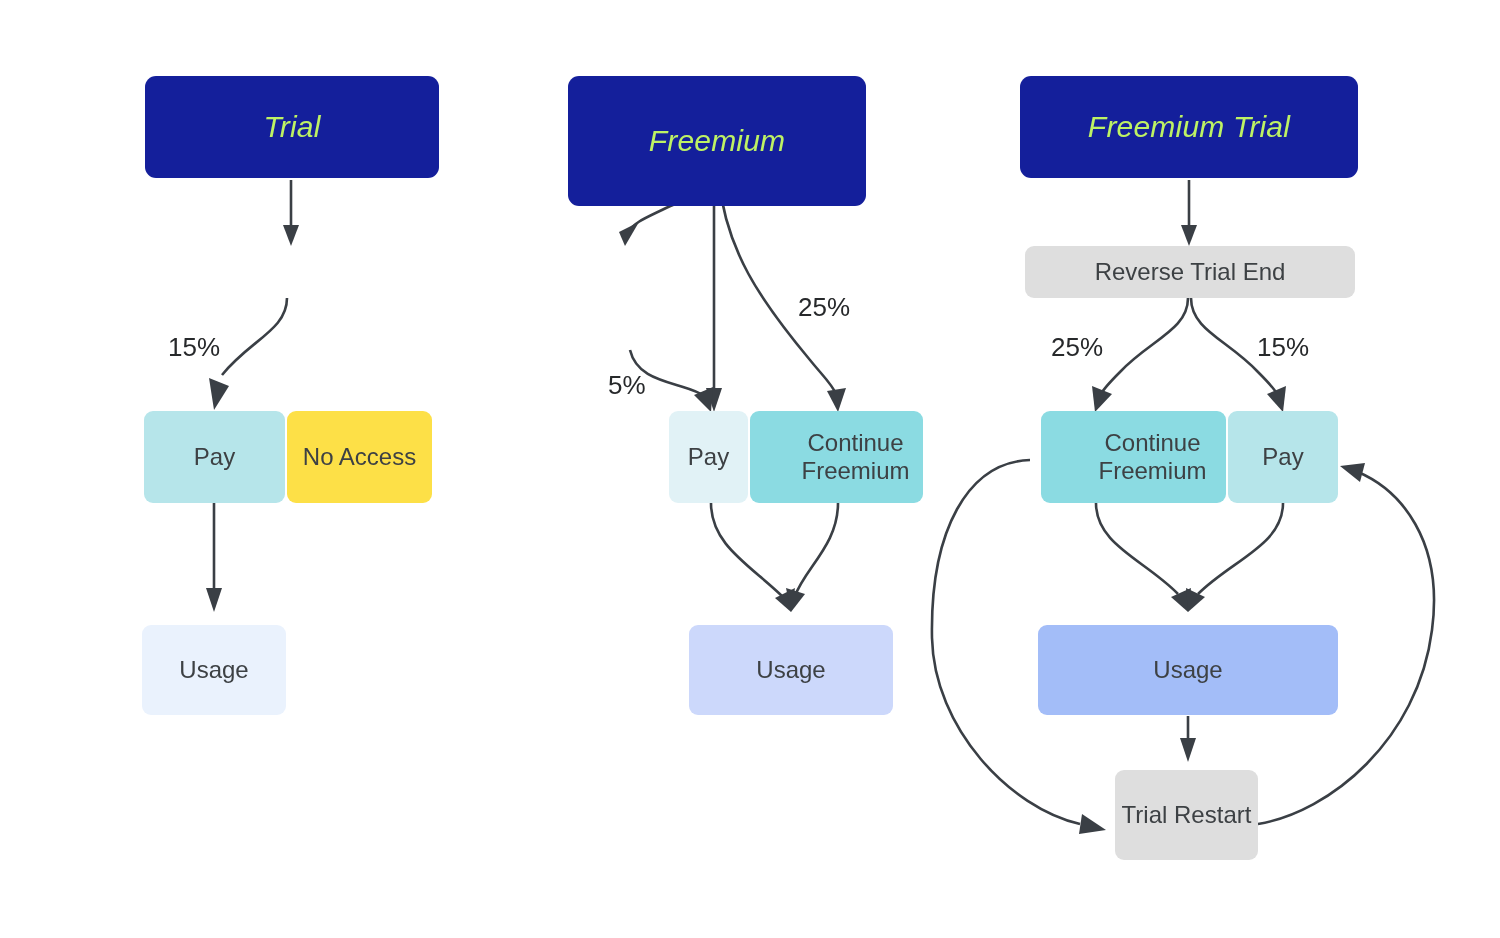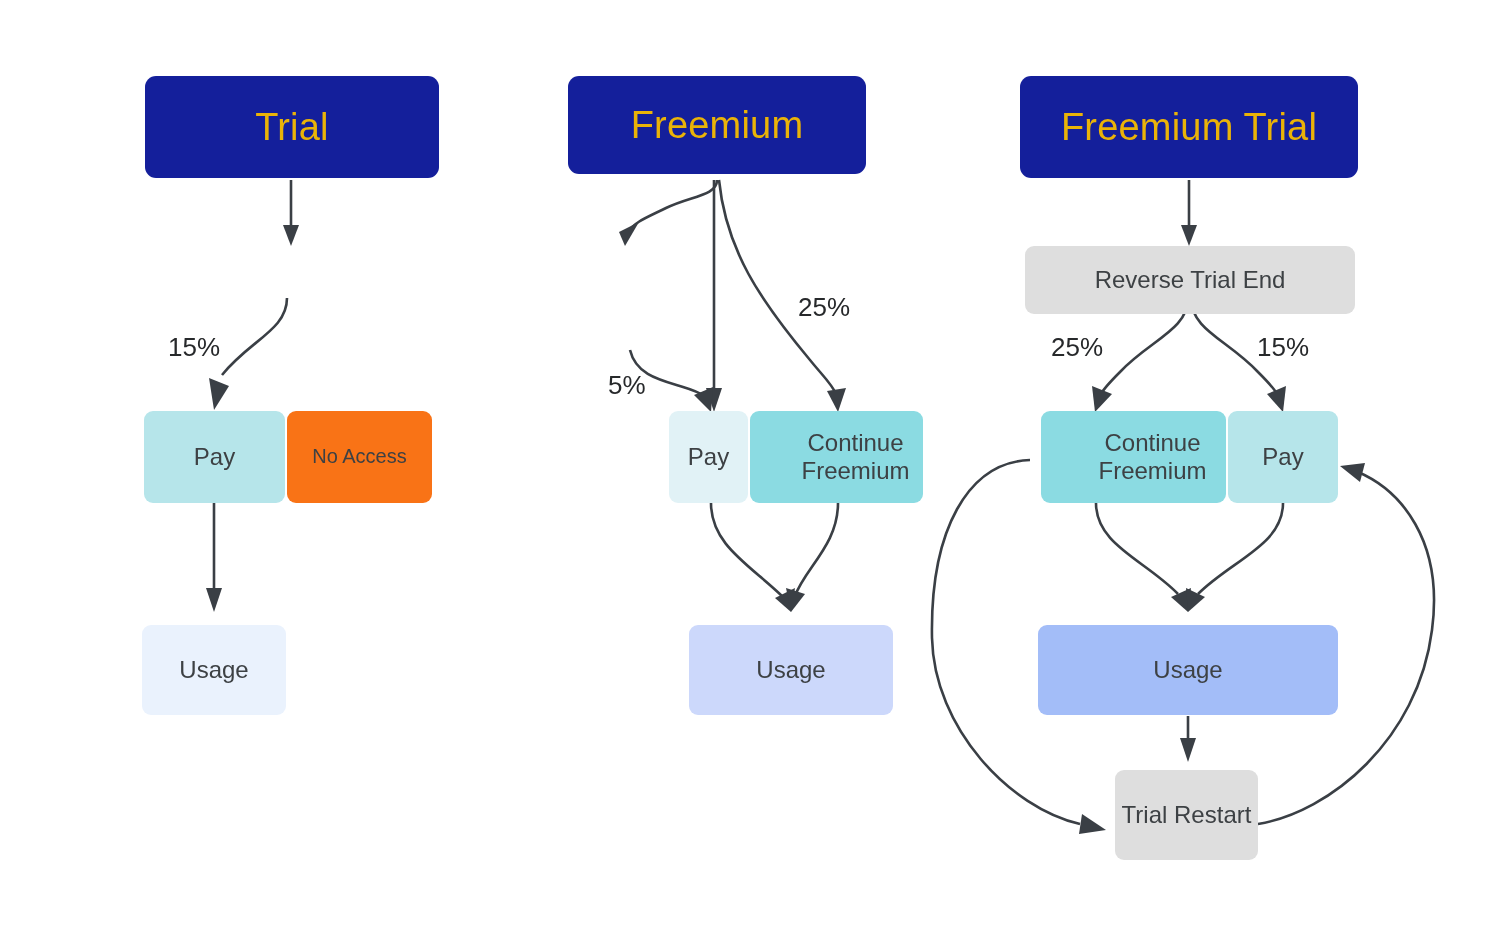--- a/index.html
+++ b/index.html
@@ -24,45 +24,46 @@
     display: flex;
     align-items: center;
     justify-content: center;
     text-align: center;
     line-height: 1.18;
     color: #3d4144;
     border-radius: 9px;
   }
   .node.header {
     background: #141f9b;
-    color: #eab308;
-    font-size: 38px;
+    color: #bef264;
+    font-size: 30px;
     border-radius: 11px;
     letter-spacing: 0.2px;
+    font-style: italic;
   }
   .node.grey {
     background: #dedede;
     font-size: 24px;
   }
   .node.cyan {
     background: #b6e5ea;
     font-size: 24px;
   }
   .node.cyan-lite {
     background: #e1f2f6;
     font-size: 24px;
   }
   .node.teal {
     background: #8bdbe2;
     font-size: 24px;
     padding-left: 38px;
   }
   .node.pink {
-    background: #f97316;
-    font-size: 20px;
+    background: #fde047;
+    font-size: 24px;
   }
   .node.blue-lite {
     background: #eaf2fd;
     font-size: 24px;
   }
   .node.blue-mid {
     background: #ccd8fb;
     font-size: 24px;
   }
   .node.blue-strong {
@@ -190,36 +191,36 @@
 
 
   <div class="node cyan" style="left:144px; top:411px; width:141px; height:92px;">Pay</div>
 
   <div class="node pink" style="left:287px; top:411px; width:145px; height:92px;">No Access</div>
 
   <div class="node blue-lite" style="left:142px; top:625px; width:144px; height:90px;">Usage</div>
 
   <div class="edge-label" style="left:168px; top:332px;">15%</div>
 
-  <div class="node header" style="left:568px; top:76px; width:298px; height:98px;">Freemium</div>
+  <div class="node header" style="left:568px; top:76px; width:298px; height:130px;">Freemium</div>
 
 
   <div class="node cyan-lite" style="left:669px; top:411px; width:79px; height:92px;">Pay</div>
 
   <div class="node teal" style="left:750px; top:411px; width:173px; height:92px;">Continue Freemium</div>
 
   <div class="node blue-mid" style="left:689px; top:625px; width:204px; height:90px;">Usage</div>
 
   <div class="edge-label" style="left:798px; top:292px;">25%</div>
 
   <div class="edge-label" style="left:608px; top:370px;">5%</div>
 
   <div class="node header" style="left:1020px; top:76px; width:338px; height:102px;">Freemium Trial</div>
 
-  <div class="node grey" style="left:1025px; top:246px; width:330px; height:68px;">Reverse Trial End</div>
+  <div class="node grey" style="left:1025px; top:246px; width:330px; height:52px;">Reverse Trial End</div>
 
   <div class="node teal" style="left:1041px; top:411px; width:185px; height:92px;">Continue Freemium</div>
 
   <div class="node cyan" style="left:1228px; top:411px; width:110px; height:92px;">Pay</div>
 
   <div class="node blue-strong" style="left:1038px; top:625px; width:300px; height:90px;">Usage</div>
 
   <div class="node grey" style="left:1115px; top:770px; width:143px; height:90px;">Trial Restart</div>
 
   <div class="edge-label" style="left:1051px; top:332px;">25%</div>

